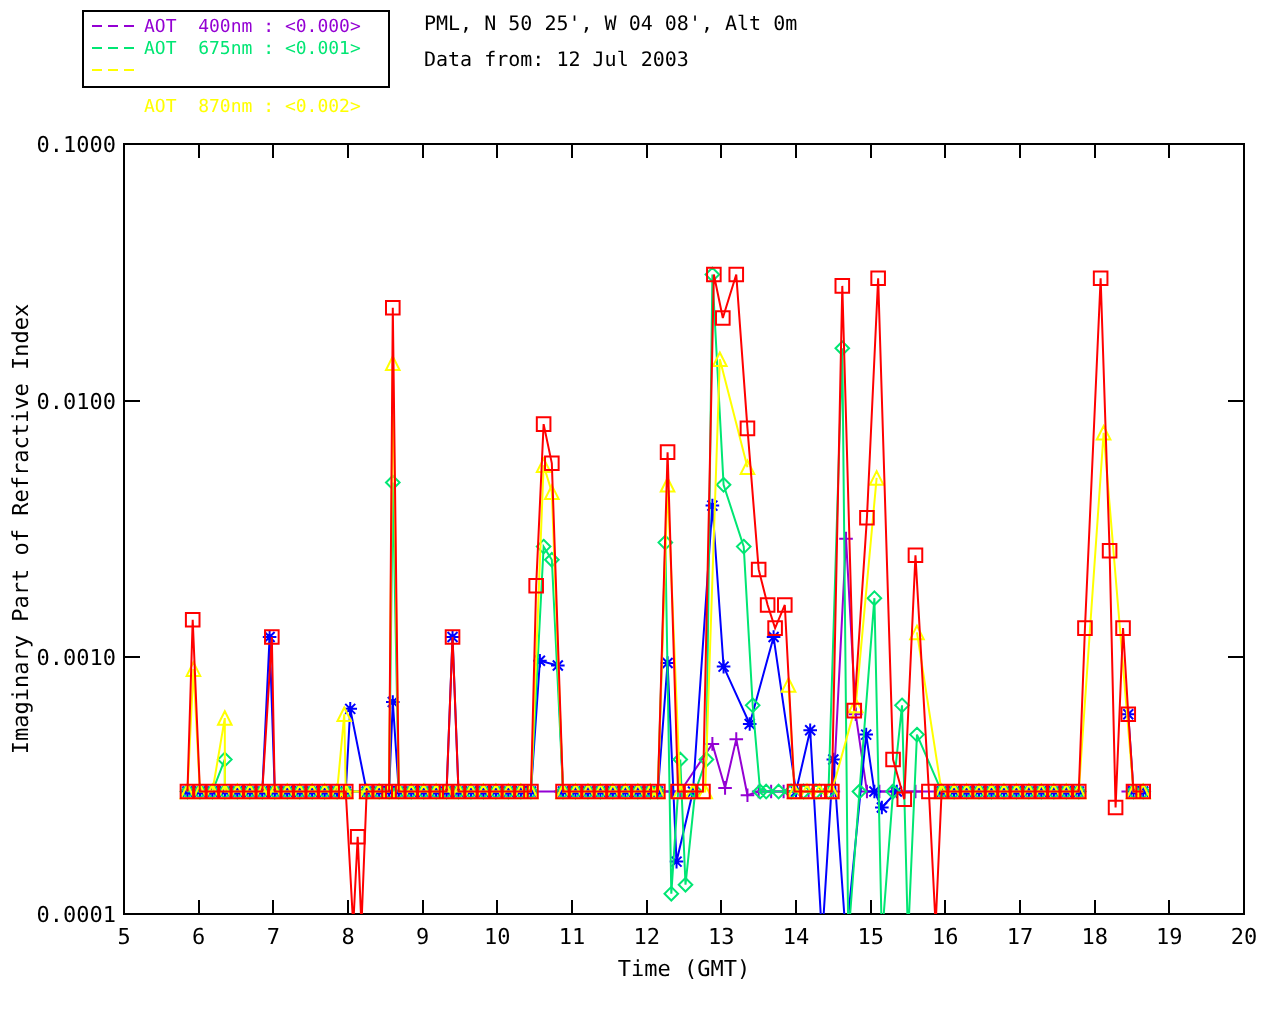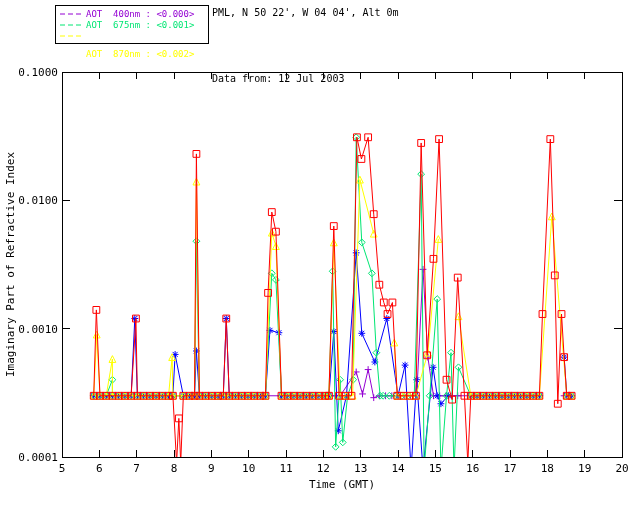--- a/index.html
+++ b/index.html
@@ -1,21 +1,21 @@
 <!DOCTYPE html>
 <html><head>
 <meta charset="utf-8">
 <style>
   html,body{margin:0;padding:0;background:#fff;}
   body{width:640px;height:512px;position:relative;overflow:hidden;
        font-family:"DejaVu Sans Mono","Liberation Mono",monospace;color:#000;}
   #chart-svg{position:absolute;left:0;top:0;}
   .hdr{position:absolute;left:212px;font-size:10px;line-height:12px;white-space:pre;}
-  #hdr1{top:7px;} #hdr2{top:25px;margin-top:48px;}
-  #legend{position:absolute;left:55px;top:5px;width:154px;border:1px solid #000;
+  #hdr1{top:7px;} #hdr2{top:25px;}
+  #legend{position:absolute;left:41px;top:5px;width:154px;border:1px solid #000;
           padding:2px 0 2px 4px;box-sizing:border-box;background:#fff;}
   .leg-row{display:flex;align-items:center;height:11px;font-size:9px;white-space:pre;}
   .leg-dash{width:22px;margin-right:4px;flex:none;}
 </style>
 </head>
 <body>
 
 <svg id="chart-svg" width="640" height="512" viewBox="0 0 640 512">
     <defs>
       <clipPath id="plotclip">
@@ -65,21 +65,21 @@
     <g stroke="#ffff00" fill="none" stroke-width="1" clip-path="url(#plotclip)">
       <path d="M93.73 395.77L96.72 334.54L99.97 395.77L106.2 395.77L112.4 359.03L112.44 395.77L118.67 395.77L124.91 395.77L131.14 395.77L137.38 395.77L143.61 395.77L149.85 395.77L156.08 395.77L162.31 395.77L168.55 395.77L172.13 357.14L172.88 395.77L183.33 395.77L189.57 395.77L194.53 395.77L196.4 181.58L199.39 395.77L205.62 395.77L211.86 395.77L218.09 395.77L223.28 395.77L229.25 395.77L235.49 395.77L241.72 395.77L247.96 395.77L254.19 395.77L260.43 395.77L265.47 395.77L271.81 232.65L275.92 246.09L281.52 395.77L287.75 395.77L293.99 395.77L300.22 395.77L306.46 395.77L312.69 395.77L318.93 395.77L325.16 395.77L328.93 395.77L333.79 242.41L340.13 395.77L346.37 395.77L352.6 395.77L359.92 179.62L373.73 233.65M394.27 342.51L397.25 395.77L403.49 395.77L409.72 395.77L415.92 395.77L427.87 352.68L438.32 238.97M458.48 316.23L470.8 395.77L477.03 395.77L483.27 395.77L489.5 395.77L495.74 395.77L501.97 395.77L508.21 395.77L514.44 395.77L520.68 395.77L526.91 395.77L533.15 395.77L539.38 395.77L551.81 216.37L566.75 395.77L571.6 395.77"></path>
       <path d="M93.73 392.37L97.13000000000001 399.16999999999996H90.33ZM96.72 331.14000000000004L100.12 337.94H93.32ZM99.97 392.37L103.37 399.16999999999996H96.57ZM106.2 392.37L109.60000000000001 399.16999999999996H102.8ZM112.4 355.63L115.80000000000001 362.42999999999995H109ZM112.44 392.37L115.84 399.16999999999996H109.03999999999999ZM118.67 392.37L122.07000000000001 399.16999999999996H115.27ZM124.91 392.37L128.31 399.16999999999996H121.50999999999999ZM131.14 392.37L134.54 399.16999999999996H127.73999999999998ZM137.38 392.37L140.78 399.16999999999996H133.98ZM143.61 392.37L147.01000000000002 399.16999999999996H140.21ZM149.85 392.37L153.25 399.16999999999996H146.45ZM156.08 392.37L159.48000000000002 399.16999999999996H152.68ZM162.31 392.37L165.71 399.16999999999996H158.91ZM168.55 392.37L171.95000000000002 399.16999999999996H165.15ZM172.13 353.74L175.53 360.53999999999996H168.73ZM172.88 392.37L176.28 399.16999999999996H169.48ZM183.33 392.37L186.73000000000002 399.16999999999996H179.93ZM189.57 392.37L192.97 399.16999999999996H186.17ZM194.53 392.37L197.93 399.16999999999996H191.13ZM196.4 178.18L199.8 184.98000000000002H193ZM199.39 392.37L202.79 399.16999999999996H195.98999999999998ZM205.62 392.37L209.02 399.16999999999996H202.22ZM211.86 392.37L215.26000000000002 399.16999999999996H208.46ZM218.09 392.37L221.49 399.16999999999996H214.69ZM223.28 392.37L226.68 399.16999999999996H219.88ZM229.25 392.37L232.65 399.16999999999996H225.85ZM235.49 392.37L238.89000000000001 399.16999999999996H232.09ZM241.72 392.37L245.12 399.16999999999996H238.32ZM247.96 392.37L251.36 399.16999999999996H244.56ZM254.19 392.37L257.59 399.16999999999996H250.79ZM260.43 392.37L263.83 399.16999999999996H257.03000000000003ZM265.47 392.37L268.87 399.16999999999996H262.07000000000005ZM271.81 229.25L275.21 236.05H268.41ZM275.92 242.69L279.32 249.49H272.52000000000004ZM281.52 392.37L284.91999999999996 399.16999999999996H278.12ZM287.75 392.37L291.15 399.16999999999996H284.35ZM293.99 392.37L297.39 399.16999999999996H290.59000000000003ZM300.22 392.37L303.62 399.16999999999996H296.82000000000005ZM306.46 392.37L309.85999999999996 399.16999999999996H303.06ZM312.69 392.37L316.09 399.16999999999996H309.29ZM318.93 392.37L322.33 399.16999999999996H315.53000000000003ZM325.16 392.37L328.56 399.16999999999996H321.76000000000005ZM328.93 392.37L332.33 399.16999999999996H325.53000000000003ZM333.79 239.01L337.19 245.81H330.39000000000004ZM340.13 392.37L343.53 399.16999999999996H336.73ZM346.37 392.37L349.77 399.16999999999996H342.97ZM352.6 392.37L356 399.16999999999996H349.20000000000005ZM359.92 176.22L363.32 183.02H356.52000000000004ZM373.73 230.25L377.13 237.05H370.33000000000004ZM394.27 339.11L397.66999999999996 345.90999999999997H390.87ZM397.25 392.37L400.65 399.16999999999996H393.85ZM403.49 392.37L406.89 399.16999999999996H400.09000000000003ZM409.72 392.37L413.12 399.16999999999996H406.32000000000005ZM415.92 392.37L419.32 399.16999999999996H412.52000000000004ZM427.87 349.28000000000003L431.27 356.08H424.47ZM438.32 235.57L441.71999999999997 242.37H434.92ZM458.48 312.83000000000004L461.88 319.63H455.08000000000004ZM470.8 392.37L474.2 399.16999999999996H467.40000000000003ZM477.03 392.37L480.42999999999995 399.16999999999996H473.63ZM483.27 392.37L486.66999999999996 399.16999999999996H479.87ZM489.5 392.37L492.9 399.16999999999996H486.1ZM495.74 392.37L499.14 399.16999999999996H492.34000000000003ZM501.97 392.37L505.37 399.16999999999996H498.57000000000005ZM508.21 392.37L511.60999999999996 399.16999999999996H504.81ZM514.44 392.37L517.84 399.16999999999996H511.0400000000001ZM520.68 392.37L524.0799999999999 399.16999999999996H517.28ZM526.91 392.37L530.31 399.16999999999996H523.51ZM533.15 392.37L536.55 399.16999999999996H529.75ZM539.38 392.37L542.78 399.16999999999996H535.98ZM551.81 212.97L555.2099999999999 219.77H548.41ZM566.75 392.37L570.15 399.16999999999996H563.35ZM571.6 392.37L575 399.16999999999996H568.2Z"></path>
     </g>
     <g stroke="#ff0000" fill="none" stroke-width="1" clip-path="url(#plotclip)">
       <path d="M93.73 395.77L96.35 309.91L99.97 395.77L106.2 395.77L112.44 395.77L118.67 395.77L124.91 395.77L131.14 395.77L135.92 318.51L137.38 395.77L143.61 395.77L149.85 395.77L156.08 395.77L162.31 395.77L168.55 395.77L172.88 395.77L176.61 462.87L178.85 418.37L180.72 462.87L183.33 395.77L189.57 395.77L194.53 395.77L196.4 153.91L199.39 395.77L205.62 395.77L211.86 395.77L218.09 395.77L223.28 395.77L226.27 318.51L229.25 395.77L235.49 395.77L241.72 395.77L247.96 395.77L254.19 395.77L260.43 395.77L265.47 395.77L268.08 292.89L271.81 212.08L275.92 231.66L281.52 395.77L287.75 395.77L293.99 395.77L300.22 395.77L306.46 395.77L312.69 395.77L318.93 395.77L325.16 395.77L328.93 395.77L333.79 226.08L339.01 395.77L345.25 395.77L351.48 395.77L356.93 137.28L361.41 158.98L368.13 137.28L373.73 214.18L379.33 284.72L383.81 302.47L387.55 314.04L392.4 302.47L397.25 395.77L403.49 395.77L409.72 395.77L415.92 395.77L421.15 142.95L427.12 355.31L433.47 258.84L439.07 139.1L446.53 379.74L452.13 399.61L457.73 277.6L464.45 395.77L467.81 462.87L470.8 395.77L477.03 395.77L483.27 395.77L489.5 395.77L495.74 395.77L501.97 395.77L508.21 395.77L514.44 395.77L520.68 395.77L526.91 395.77L533.15 395.77L539.38 395.77L542.48 314.04L550.32 139.1L554.8 275.41L557.79 403.75L561.52 314.04L564.13 357.14L566.75 395.77L571.6 395.77"></path>
       <path d="M90.33 392.37H97.13000000000001V399.16999999999996H90.33ZM92.94999999999999 306.51000000000005H99.75V313.31H92.94999999999999ZM96.57 392.37H103.37V399.16999999999996H96.57ZM102.8 392.37H109.60000000000001V399.16999999999996H102.8ZM109.03999999999999 392.37H115.84V399.16999999999996H109.03999999999999ZM115.27 392.37H122.07000000000001V399.16999999999996H115.27ZM121.50999999999999 392.37H128.31V399.16999999999996H121.50999999999999ZM127.73999999999998 392.37H134.54V399.16999999999996H127.73999999999998ZM132.51999999999998 315.11H139.32V321.90999999999997H132.51999999999998ZM133.98 392.37H140.78V399.16999999999996H133.98ZM140.21 392.37H147.01000000000002V399.16999999999996H140.21ZM146.45 392.37H153.25V399.16999999999996H146.45ZM152.68 392.37H159.48000000000002V399.16999999999996H152.68ZM158.91 392.37H165.71V399.16999999999996H158.91ZM165.15 392.37H171.95000000000002V399.16999999999996H165.15ZM169.48 392.37H176.28V399.16999999999996H169.48ZM173.21 459.47H180.01000000000002V466.27H173.21ZM175.45 414.97H182.25V421.77H175.45ZM177.32 459.47H184.12V466.27H177.32ZM179.93 392.37H186.73000000000002V399.16999999999996H179.93ZM186.17 392.37H192.97V399.16999999999996H186.17ZM191.13 392.37H197.93V399.16999999999996H191.13ZM193 150.51H199.8V157.31H193ZM195.98999999999998 392.37H202.79V399.16999999999996H195.98999999999998ZM202.22 392.37H209.02V399.16999999999996H202.22ZM208.46 392.37H215.26000000000002V399.16999999999996H208.46ZM214.69 392.37H221.49V399.16999999999996H214.69ZM219.88 392.37H226.68V399.16999999999996H219.88ZM222.87 315.11H229.67000000000002V321.90999999999997H222.87ZM225.85 392.37H232.65V399.16999999999996H225.85ZM232.09 392.37H238.89000000000001V399.16999999999996H232.09ZM238.32 392.37H245.12V399.16999999999996H238.32ZM244.56 392.37H251.36V399.16999999999996H244.56ZM250.79 392.37H257.59V399.16999999999996H250.79ZM257.03000000000003 392.37H263.83V399.16999999999996H257.03000000000003ZM262.07000000000005 392.37H268.87V399.16999999999996H262.07000000000005ZM264.68 289.49H271.47999999999996V296.28999999999996H264.68ZM268.41 208.68H275.21V215.48000000000002H268.41ZM272.52000000000004 228.26H279.32V235.06H272.52000000000004ZM278.12 392.37H284.91999999999996V399.16999999999996H278.12ZM284.35 392.37H291.15V399.16999999999996H284.35ZM290.59000000000003 392.37H297.39V399.16999999999996H290.59000000000003ZM296.82000000000005 392.37H303.62V399.16999999999996H296.82000000000005ZM303.06 392.37H309.85999999999996V399.16999999999996H303.06ZM309.29 392.37H316.09V399.16999999999996H309.29ZM315.53000000000003 392.37H322.33V399.16999999999996H315.53000000000003ZM321.76000000000005 392.37H328.56V399.16999999999996H321.76000000000005ZM325.53000000000003 392.37H332.33V399.16999999999996H325.53000000000003ZM330.39000000000004 222.68H337.19V229.48000000000002H330.39000000000004ZM335.61 392.37H342.40999999999997V399.16999999999996H335.61ZM341.85 392.37H348.65V399.16999999999996H341.85ZM348.08000000000004 392.37H354.88V399.16999999999996H348.08000000000004ZM353.53000000000003 133.88H360.33V140.68H353.53000000000003ZM358.01000000000005 155.57999999999998H364.81V162.38H358.01000000000005ZM364.73 133.88H371.53V140.68H364.73ZM370.33000000000004 210.78H377.13V217.58H370.33000000000004ZM375.93 281.32000000000005H382.72999999999996V288.12H375.93ZM380.41 299.07000000000005H387.21V305.87H380.41ZM384.15000000000003 310.64000000000004H390.95V317.44H384.15000000000003ZM389 299.07000000000005H395.79999999999995V305.87H389ZM393.85 392.37H400.65V399.16999999999996H393.85ZM400.09000000000003 392.37H406.89V399.16999999999996H400.09000000000003ZM406.32000000000005 392.37H413.12V399.16999999999996H406.32000000000005ZM412.52000000000004 392.37H419.32V399.16999999999996H412.52000000000004ZM417.75 139.54999999999998H424.54999999999995V146.35H417.75ZM423.72 351.91H430.52V358.71H423.72ZM430.07000000000005 255.43999999999997H436.87V262.23999999999995H430.07000000000005ZM435.67 135.7H442.46999999999997V142.5H435.67ZM443.13 376.34000000000003H449.92999999999995V383.14H443.13ZM448.73 396.21000000000004H455.53V403.01H448.73ZM454.33000000000004 274.20000000000005H461.13V281H454.33000000000004ZM461.05 392.37H467.84999999999997V399.16999999999996H461.05ZM464.41 459.47H471.21V466.27H464.41ZM467.40000000000003 392.37H474.2V399.16999999999996H467.40000000000003ZM473.63 392.37H480.42999999999995V399.16999999999996H473.63ZM479.87 392.37H486.66999999999996V399.16999999999996H479.87ZM486.1 392.37H492.9V399.16999999999996H486.1ZM492.34000000000003 392.37H499.14V399.16999999999996H492.34000000000003ZM498.57000000000005 392.37H505.37V399.16999999999996H498.57000000000005ZM504.81 392.37H511.60999999999996V399.16999999999996H504.81ZM511.0400000000001 392.37H517.84V399.16999999999996H511.0400000000001ZM517.28 392.37H524.0799999999999V399.16999999999996H517.28ZM523.51 392.37H530.31V399.16999999999996H523.51ZM529.75 392.37H536.55V399.16999999999996H529.75ZM535.98 392.37H542.78V399.16999999999996H535.98ZM539.08 310.64000000000004H545.88V317.44H539.08ZM546.9200000000001 135.7H553.72V142.5H546.9200000000001ZM551.4 272.01000000000005H558.1999999999999V278.81H551.4ZM554.39 400.35H561.1899999999999V407.15H554.39ZM558.12 310.64000000000004H564.92V317.44H558.12ZM560.73 353.74H567.53V360.53999999999996H560.73ZM563.35 392.37H570.15V399.16999999999996H563.35ZM568.2 392.37H575V399.16999999999996H568.2Z"></path>
     </g>
   </svg>
 
-<div class="hdr" id="hdr1">PML, N 50 22', W 04 04', Alt 0m</div>
+<div class="hdr" id="hdr1">PML, N 50 25', W 04 08', Alt 0m</div>
 <div class="hdr" id="hdr2">Data from: 12 Jul 2003</div>
 
 <div id="legend">
     <div class="leg-row"><span class="leg-dash"><svg width="22" height="6">
           <line x1="0" y1="3" x2="22" y2="3" stroke="#9400d3" stroke-width="1" stroke-dasharray="5,3"></line>
         </svg></span><span style="color: rgb(148, 0, 211);">AOT  400nm : &lt;0.000&gt;</span></div>
     <div class="leg-row"><span class="leg-dash"><svg width="22" height="6">
           <line x1="0" y1="3" x2="22" y2="3" stroke="#00e673" stroke-width="1" stroke-dasharray="5,3"></line>
         </svg></span><span style="color: rgb(0, 230, 115);">AOT  675nm : &lt;0.001&gt;</span></div>
     <div class="leg-row"><span class="leg-dash"><svg width="22" height="6">

